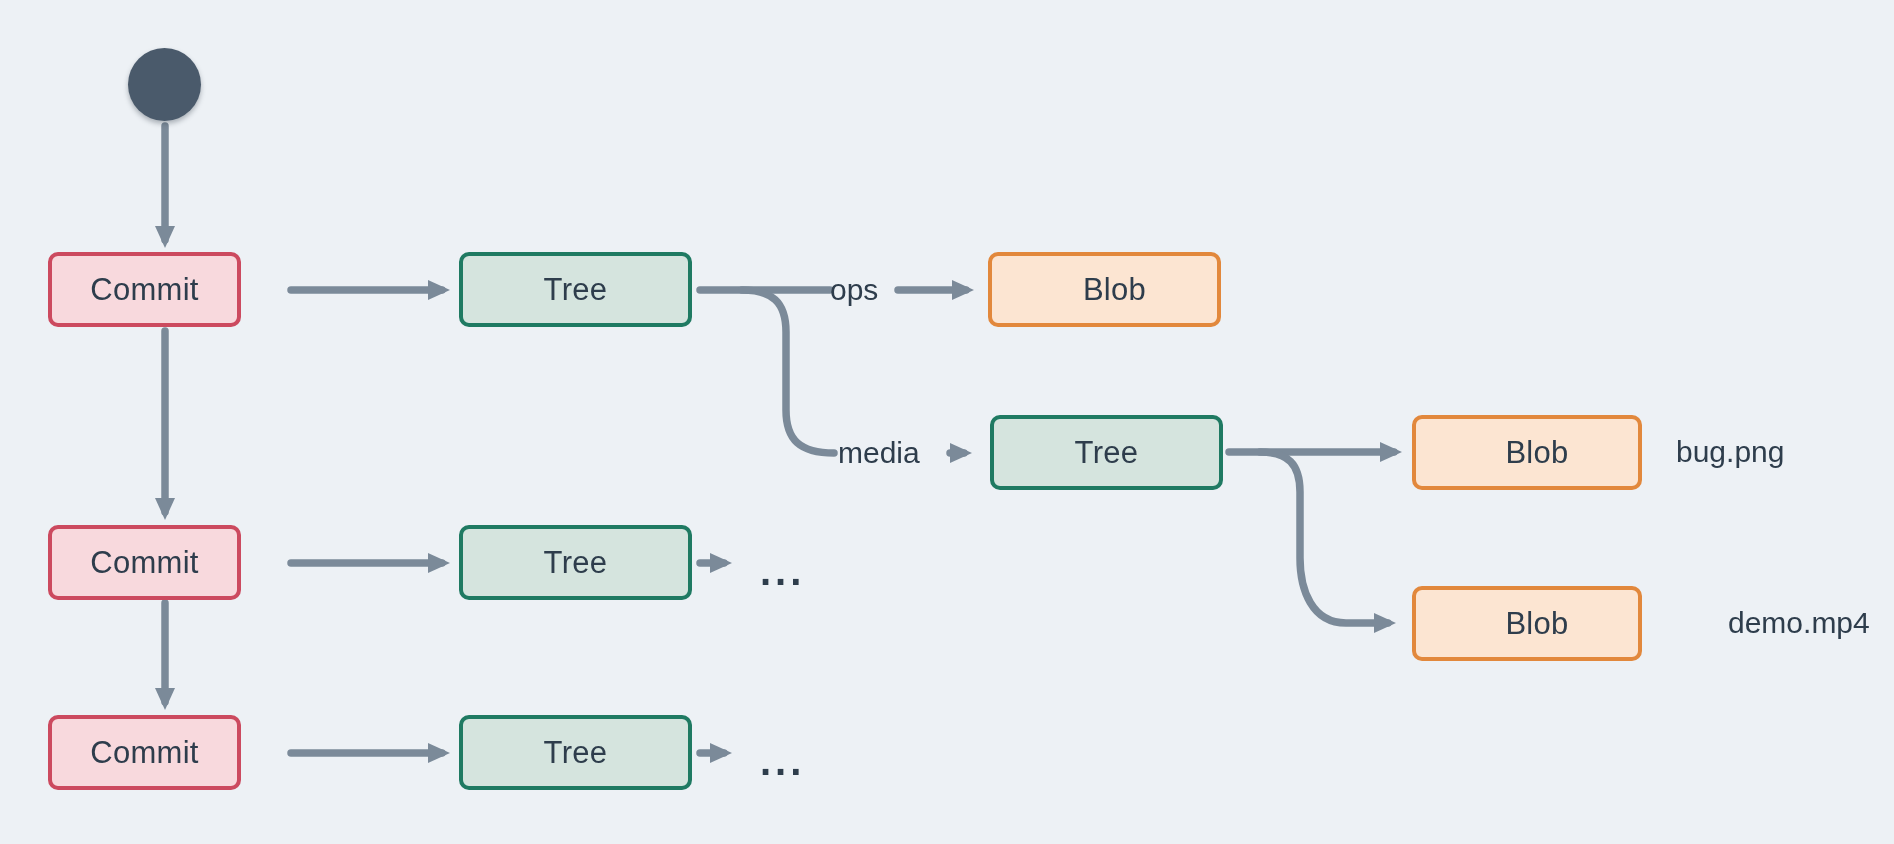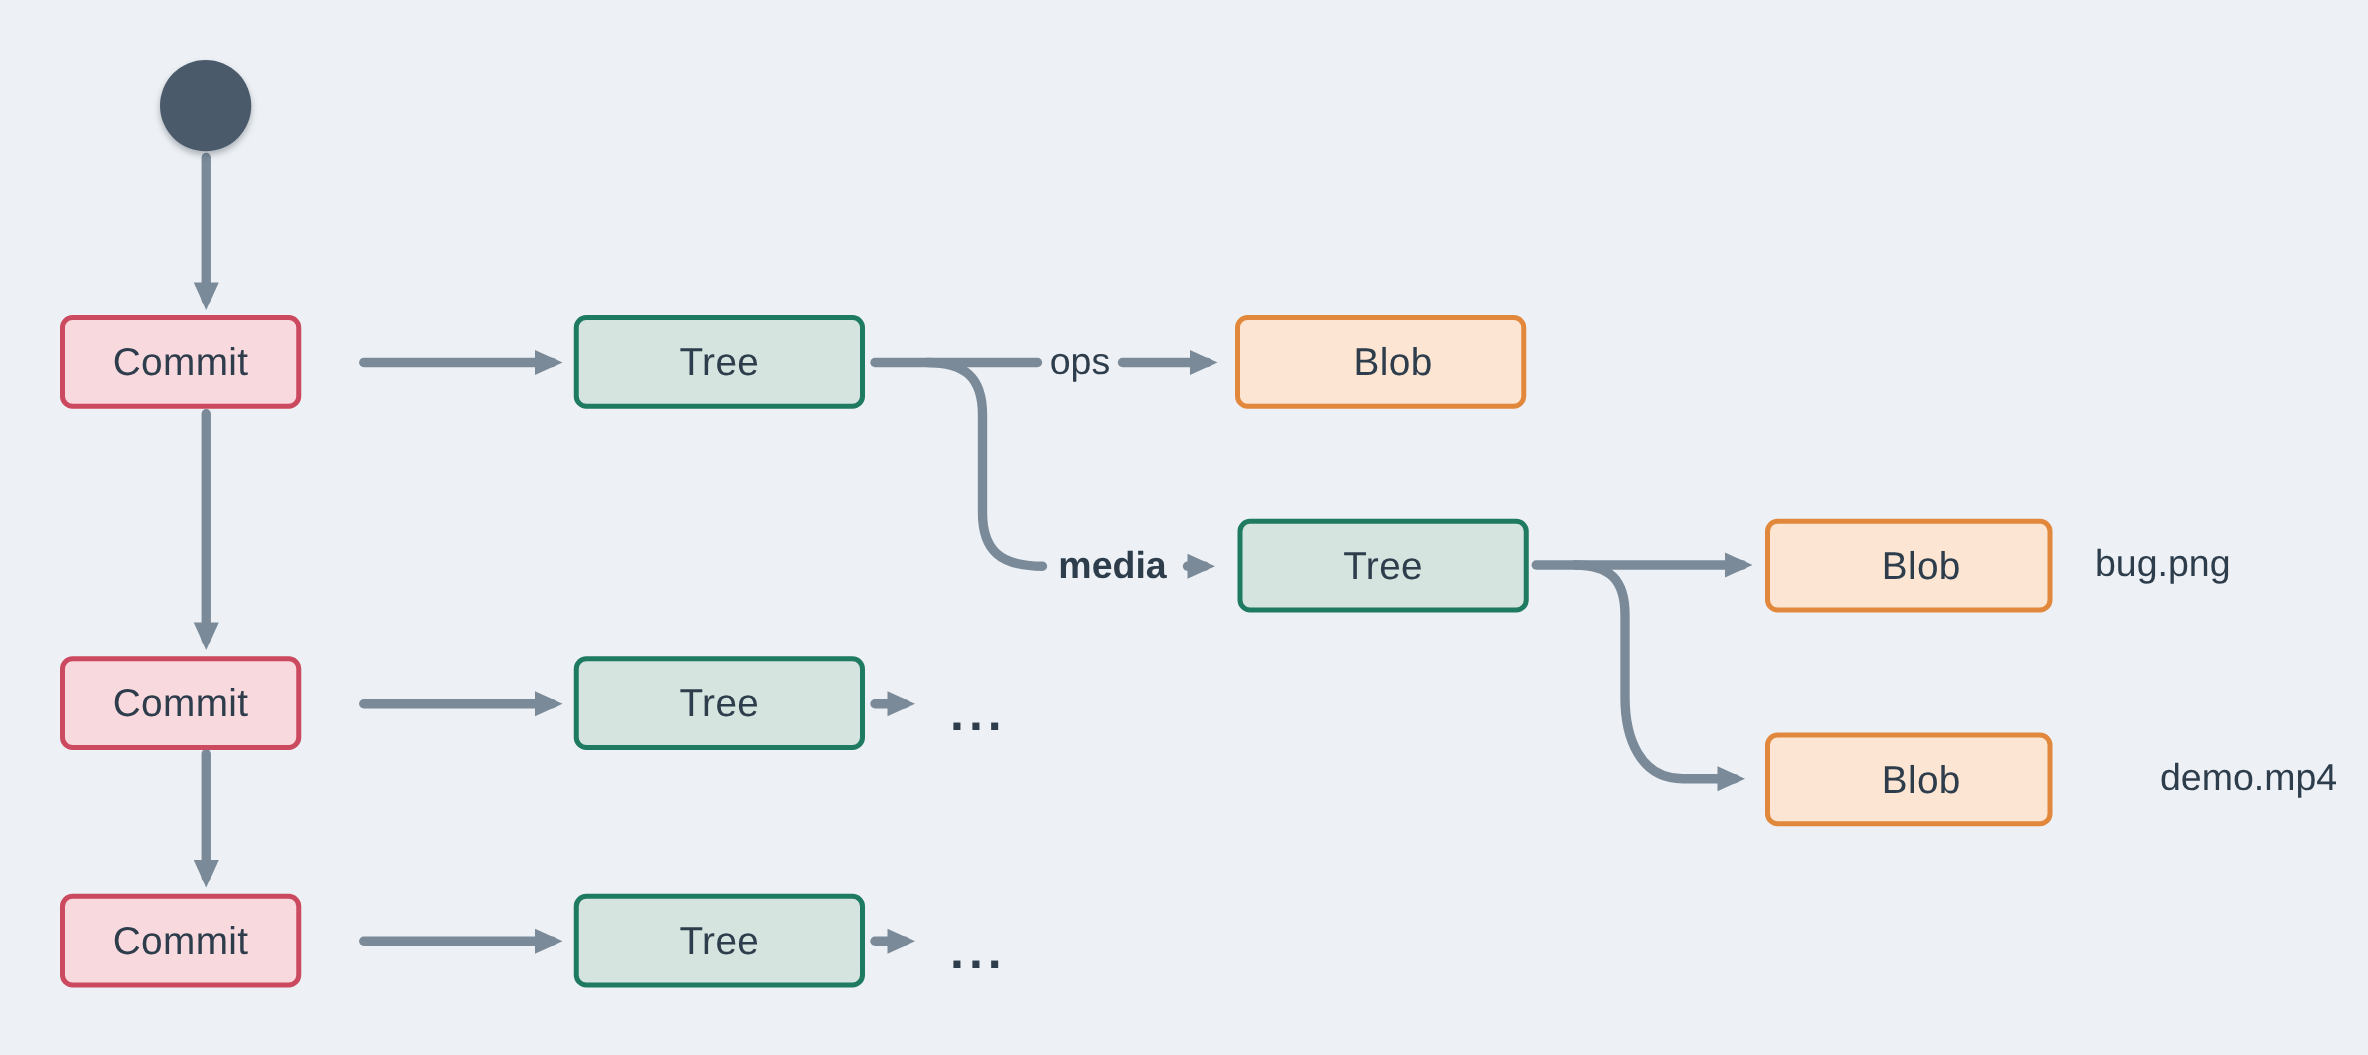--- a/index.html
+++ b/index.html
@@ -40,21 +40,21 @@
     background: var(--ref-circle, #4a5a6b);
     box-shadow: 0 3px 5px rgba(45, 58, 70, 0.35);
   }
   .lbl {
     position: absolute;
     color: var(--text, #2e3d4c);
     font-size: 30px;
     line-height: 36px;
     white-space: nowrap;
   }
-  .edge-lbl { text-align: center; }
+  .edge-lbl { text-align: left; }
   .dots {
     position: absolute;
     color: var(--text, #2e3d4c);
     font-size: 40px;
     font-weight: 800;
     letter-spacing: 4px;
     line-height: 40px;
   }
 </style>
 </head>
@@ -94,21 +94,21 @@
   <div class="node tree" style="left:459px; top:525px;">Tree</div>
   <div class="node tree" style="left:459px; top:715px;">Tree</div>
 
   <div class="node blob" style="left:988px; top:252px;">Blob</div>
   <div class="node tree" style="left:990px; top:415px;">Tree</div>
 
   <div class="node blob" style="left:1412px; top:415px; width:230px;">Blob</div>
   <div class="node blob" style="left:1412px; top:586px; width:230px;">Blob</div>
 
   <div class="lbl edge-lbl" style="left:830px; top:272px; width:68px;">ops</div>
-  <div class="lbl edge-lbl" style="left:838px; top:435px; width:104px;font-weight:bold;">media</div>
+  <div class="lbl edge-lbl" style="left:838px; top:435px; width:104px;">media</div>
 
   <div class="lbl" style="left:1676px; top:434px;">bug.png</div>
   <div class="lbl" style="left:1728px; top:605px;">demo.mp4</div>
 
   <div class="dots" style="left:760px; top:551px;">...</div>
   <div class="dots" style="left:760px; top:741px;">...</div>
 
 </div>
 
 </body></html>

